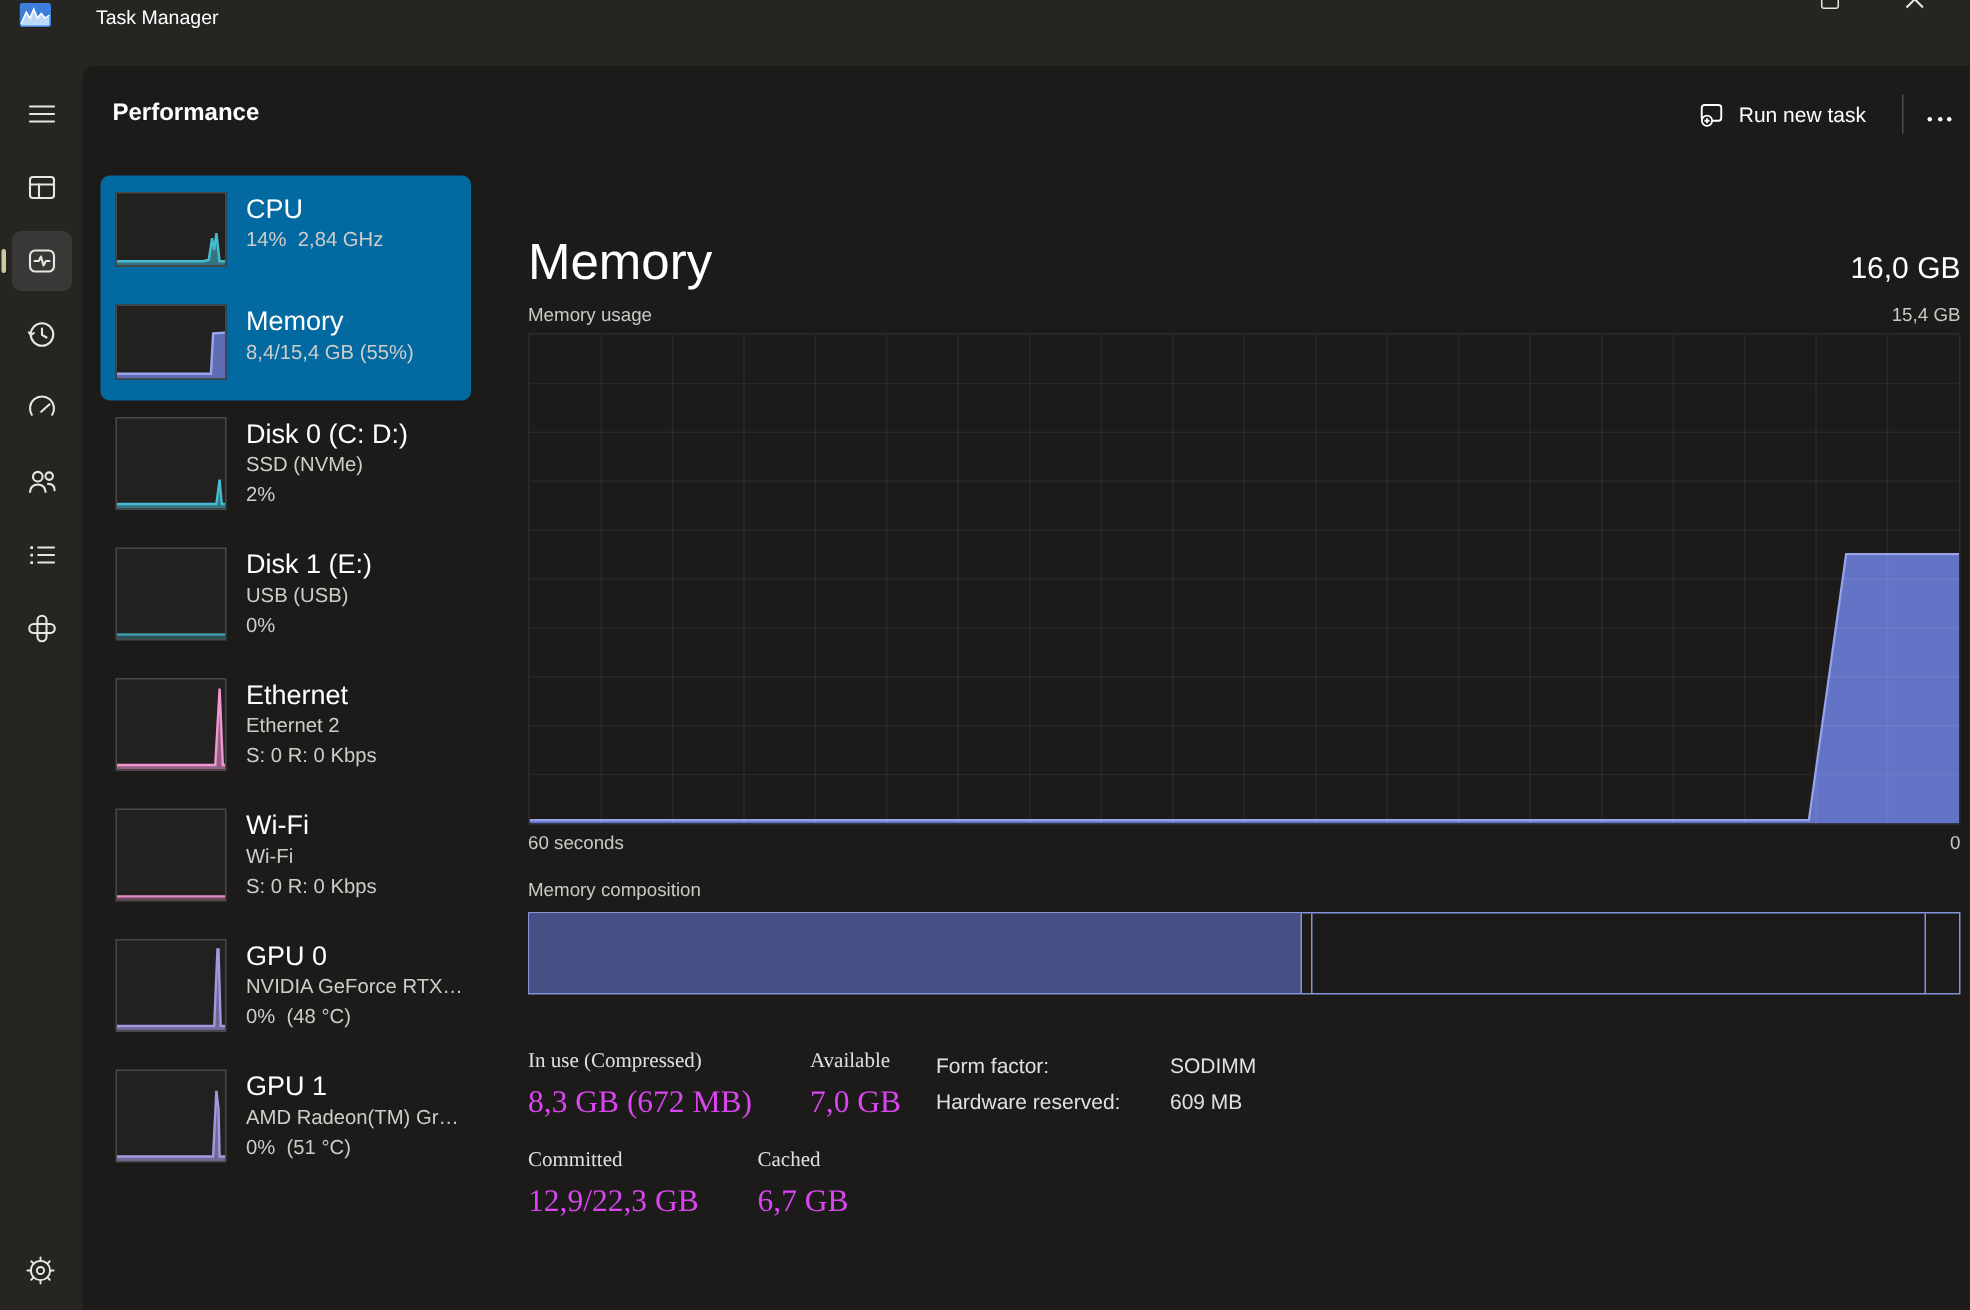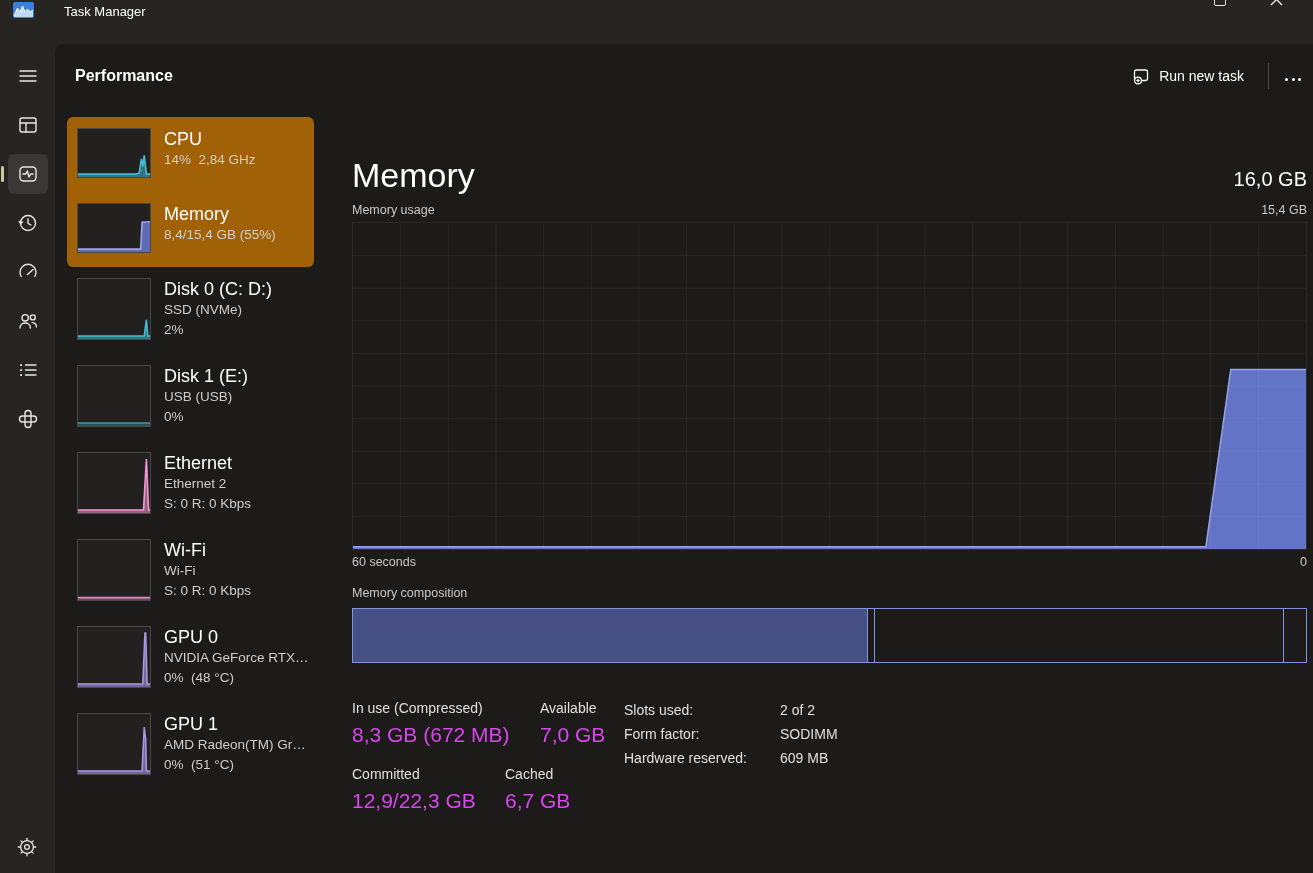--- a/index.html
+++ b/index.html
@@ -27,21 +27,21 @@
   .content-header { position:absolute; left:0; top:0; width:100%; height:64px; display:flex; align-items:center; }
   .page-title { font-size:16px; font-weight:700; margin-left:20px; }
   .header-right { position:absolute; right:6px; top:0; height:64px; display:flex; align-items:center; }
   .run-task { display:flex; align-items:center; gap:9px; padding:7px 12px; border-radius:5px; cursor:pointer; font-size:14px; }
   .hdr-divider { width:1px; height:26px; background:rgba(255,255,255,0.22); margin:0 10px 0 12px; }
   .more-btn { display:flex; gap:3.5px; padding:10px 6px 4px 6px; cursor:pointer; align-items:center; }
   .more-btn i { width:3px; height:3px; border-radius:50%; background:#fff; }
 
   
   .perf-list { position:absolute; left:12px; top:73px; width:247px; }
-  .sel-block { background:#a16207; border-radius:6px; padding:11px 10px 14px 10px; }
+  .sel-block { background:#0369a1; border-radius:6px; padding:11px 10px 14px 10px; }
   .plain-items { padding:0 10px; }
   .perf-item { display:flex; cursor:pointer; }
   .gap-top { margin-top:25px; }
   .gap-top-sm { margin-top:11px; }
   .thumb { width:74px; flex:none; background:#222120; border:1px solid #4a4847; }
   .thumb svg { display:block; width:100%; height:100%; }
   .t2 { height:50px; } .t3 { height:62px; }
   .meta { margin-left:13px; min-width:0; }
   .meta .ttl { font-size:18px; line-height:22px; color:#fff; white-space:nowrap; }
   .meta .sub { font-size:13.5px; line-height:19.5px; color:#cfcdca; white-space:nowrap; }
@@ -56,21 +56,21 @@
   .graph-wrap { margin-top:5px; width:955px; height:328px; border:1px solid rgba(255,255,255,0.07); }
   .graph-wrap svg { display:block; width:100%; height:100%; }
   .time-row { margin-top:5px; display:flex; justify-content:space-between; }
   .comp-label { margin-top:17px; }
   .comp-bar { margin-top:8px; width:955px; height:55px; border:1px solid #8294da; display:flex; }
   .comp-seg { height:100%; border-right:1px solid #8294da; }
   .comp-seg:last-child { border-right:none; }
 
   
   .stats { position:relative; margin-top:35px; }
-  .stat-row { display:flex; margin-bottom:13px; }
+  .stat-row { display:flex; margin-bottom:13px;font-family:Liberation Serif, serif; }
   .stat-cell .sl { font-size:14px; color:#e2e0de; line-height:20px; }
   .stat-cell .sv { font-size:21px; font-weight:300; color:#d946ef; line-height:33px; white-space:nowrap; }
   .row1 .stat-cell:first-child { width:188px; }
   .row2 .stat-cell:first-child { width:153px; }
   .row3 .stat-cell:first-child { width:106px; }
   .kv-block { position:absolute; left:272px; top:0; }
   .kv-row { display:flex; font-size:14px; line-height:24px; color:#e2e0de; }
   .kv-row .kl { width:156px; }
 </style>
 </head>
@@ -373,24 +373,20 @@
           <div class="sv">12,9/22,3 GB</div>
         </div>
         <div class="stat-cell">
           <div class="sl">Cached</div>
           <div class="sv">6,7 GB</div>
         </div>
       </div>
 
       <div class="kv-block">
         <div class="kv-row">
-            <span class="kl">Slots used:</span>
-            <span>2 of 2</span>
-          </div>
-        <div class="kv-row">
             <span class="kl">Form factor:</span>
             <span>SODIMM</span>
           </div>
         <div class="kv-row">
             <span class="kl">Hardware reserved:</span>
             <span>609 MB</span>
           </div>
       </div>
     </div>
   </div>

